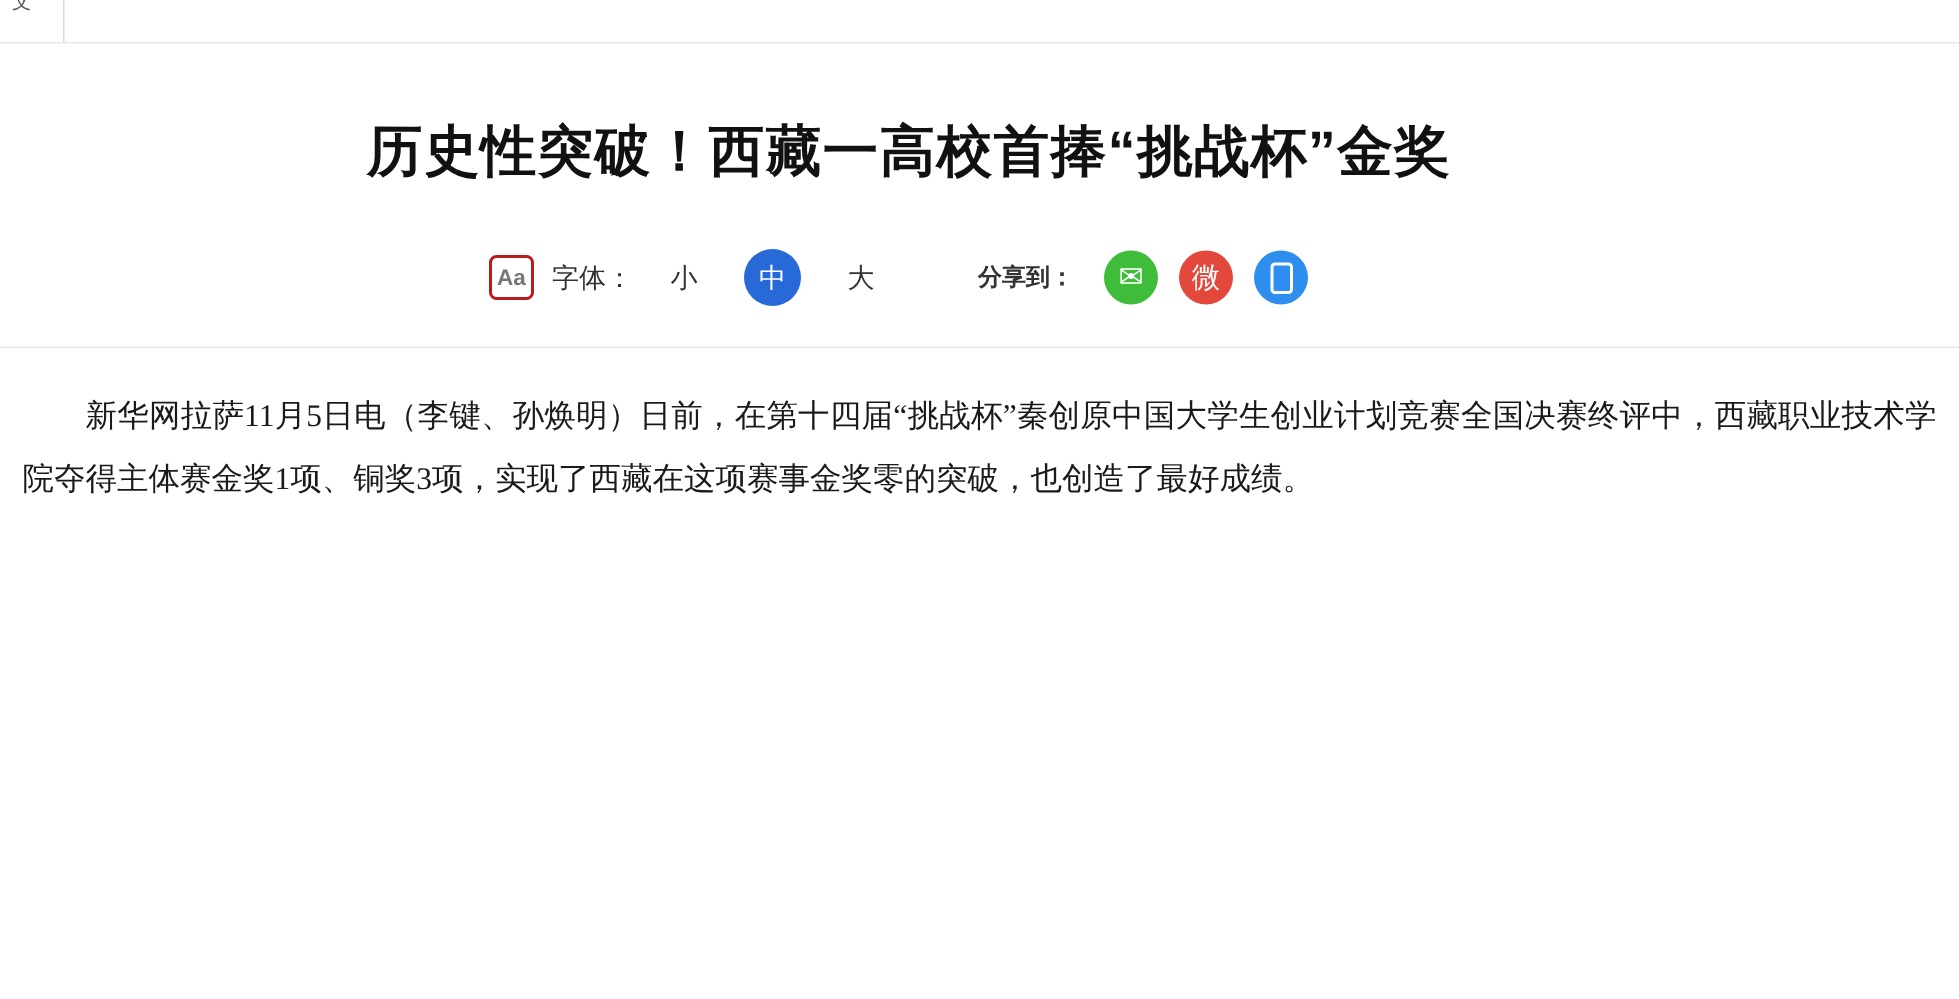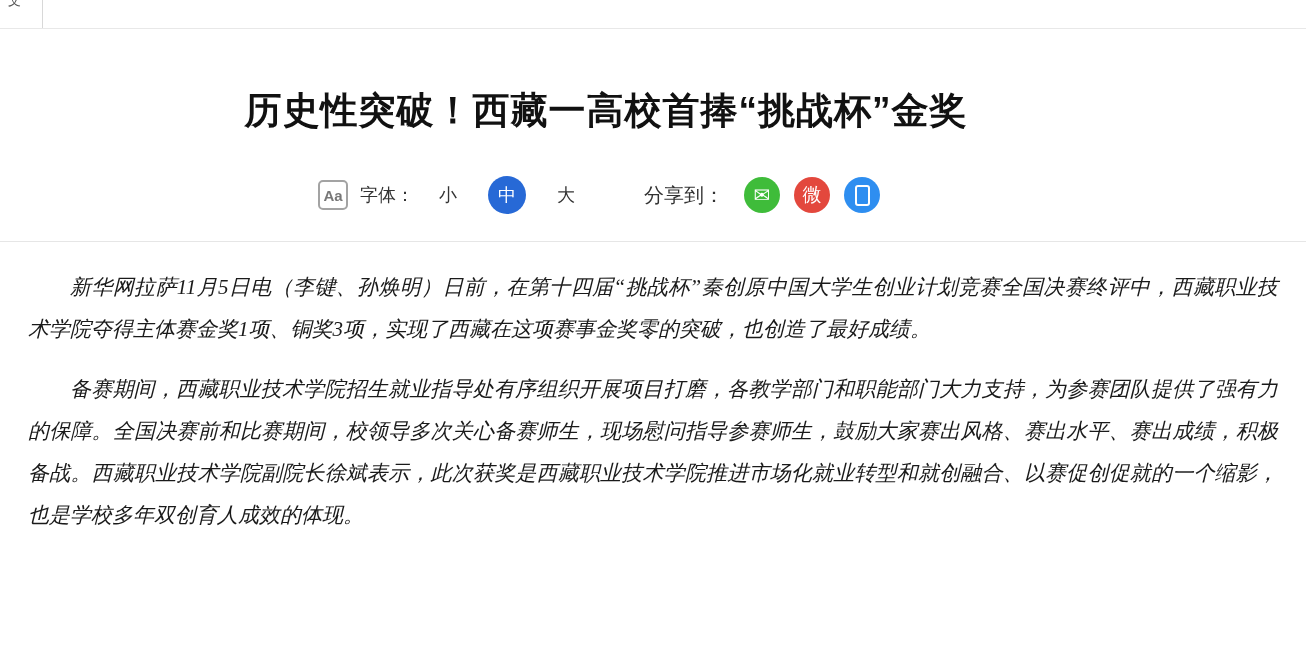--- a/index.html
+++ b/index.html
@@ -47,21 +47,21 @@
     position: absolute;
     left: 42px;
     top: 0;
     width: 1px;
     height: 28px;
     background: #d8d8d8;
   }
 
   .article {
     position: absolute;
-    top: 35px;
+    top: 25px;
     left: 0;
     width: 1212px;
   }
 
   .headline {
     text-align: center;
     font-size: 37px;
     font-weight: bold;
     color: #111;
     letter-spacing: 1px;
@@ -74,21 +74,21 @@
     display: flex;
     align-items: center;
     justify-content: center;
     gap: 0;
     margin-top: 40px;
     height: 40px;
   }
   .font-icon {
     width: 30px;
     height: 30px;
-    border: 2px solid #a3a3a3;
+    border: 2px solid #b91c1c;
     border-radius: 5px;
     display: flex;
     align-items: center;
     justify-content: center;
     font-size: 15px;
     font-weight: bold;
     color: #777;
     box-sizing: border-box;
     margin-right: 12px;
   }
@@ -111,25 +111,26 @@
     height: 38px;
     border-radius: 50%;
     background: #2769d6;
     color: #fff;
     display: flex;
     align-items: center;
     justify-content: center;
     margin-right: 22px;
   }
   .share-label {
-    font-size: 20px;
+    font-size: 16px;
     color: #333;
     margin-left: 38px;
     margin-right: 20px;
     white-space: nowrap;
+    font-weight: bold;
   }
   .share-icon {
     width: 36px;
     height: 36px;
     border-radius: 50%;
     margin-right: 14px;
     display: flex;
     align-items: center;
     justify-content: center;
     color: #fff;
@@ -153,29 +154,28 @@
 
   .divider {
     margin-top: 26px;
     height: 1px;
     background: #e6e6e6;
     width: 1306px;
   }
 
   .body-text {
     margin: 0 auto;
-    padding: 0 28px;
+    padding: 0 15px;
     box-sizing: border-box;
     width: 1306px;
     font-size: 21px;
     line-height: 42px;
     color: #1a1a1a;
     text-align: justify;
     font-family: "Liberation Serif", "DejaVu Serif", serif;
-    font-style: italic;
   }
   .body-text p {
     margin: 0 0 18px 0;
     text-indent: 2em;
   }
   .body-text p:first-child { margin-top: 24px; }
 </style>
 </head>
 <body>
 
@@ -208,17 +208,16 @@
       </div>
       <div class="share-icon share-app">
         <span class="phone"></span>
       </div>
     </div>
 
     <div class="divider"></div>
 
     <div class="body-text">
       <p>新华网拉萨11月5日电（李键、孙焕明）日前，在第十四届“挑战杯”秦创原中国大学生创业计划竞赛全国决赛终评中，西藏职业技术学院夺得主体赛金奖1项、铜奖3项，实现了西藏在这项赛事金奖零的突破，也创造了最好成绩。</p>
-      <p>备赛期间，西藏职业技术学院招生就业指导处有序组织开展项目打磨，各教学部门和职能部门大力支持，为参赛团队提供了强有力的保障。全国决赛前和比赛期间，校领导多次关心备赛师生，现场慰问指导参赛师生，鼓励大家赛出风格、赛出水平、赛出成绩，积极备战。西藏职业技术学院副院长徐斌表示，此次获奖是西藏职业技术学院推进市场化就业转型和就创融合、以赛促创促就的一个缩影，也是学校多年双创育人成效的体现。</p>
     </div>
 
   </div>
 </div>
 
 </body></html>

